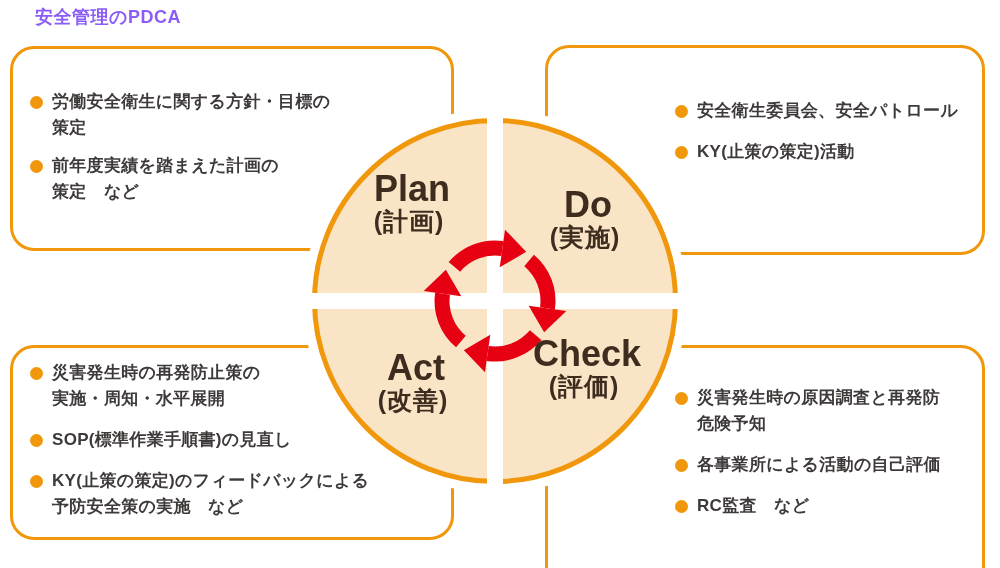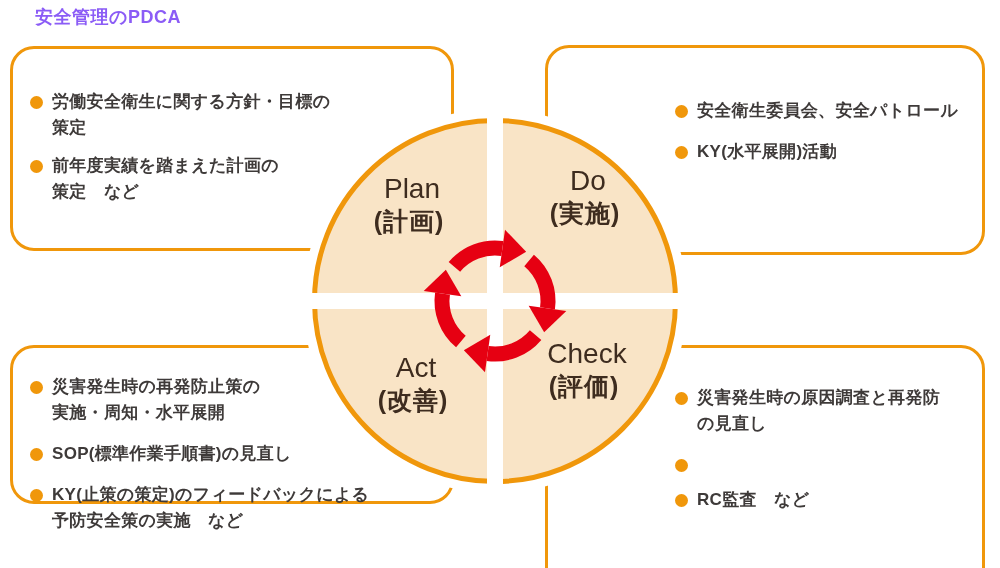--- a/index.html
+++ b/index.html
@@ -11,37 +11,37 @@
     position:absolute;left:8px;top:5px;font-size:18px;font-weight:800;
     color:#8b5cf6;letter-spacing:0.5px;margin-left:27px;
   }
   .box{
     position:absolute;border:3px solid #F0970B;border-radius:24px;background:#fff;
     box-sizing:border-box;display:flex;flex-direction:column;
     color:#3E3A39;font-size:17px;font-weight:600;
   }
   .box-tl{left:10px;top:46px;width:444px;height:205px;padding:40px 8px 0 17px;row-gap:12px;}
   .box-tr{left:545px;top:45px;width:440px;height:210px;padding:50px 6px 0 127px;row-gap:15px;}
-  .box-bl{left:10px;top:345px;width:444px;height:159px;padding:26px 8px 0 17px;row-gap:15px;}
+  .box-bl{left:10px;top:345px;width:444px;height:195px;padding:12px 8px 0 17px;row-gap:15px;}
   .box-br{left:545px;top:345px;width:440px;height:247px;padding:37px 6px 0 127px;row-gap:15px;}
   .item{display:flex;align-items:flex-start;}
   .bullet{
     flex:0 0 13px;width:13px;height:13px;border-radius:50%;
     background:#F0970B;margin:7px 9px 0 0;
   }
   .lines{display:flex;flex-direction:column;}
   .line{display:block;line-height:26px;letter-spacing:0.3px;white-space:nowrap;}
   .cycle-svg{position:absolute;left:295px;top:101px;}
   .qlabel{
     position:absolute;transform:translateX(-50%);text-align:center;color:#3E2C1F;
   }
-  .qlabel .en{display:block;font-size:28px;font-weight:400;line-height:34px;margin-left:6px;}
+  .qlabel .en{display:block;font-size:36px;font-weight:700;line-height:34px;margin-left:6px;}
   .qlabel .ja{display:block;font-size:25px;font-weight:700;line-height:24px;margin-top:3px;letter-spacing:1px;}
   .q-plan{left:409px;top:172px;}
-  .q-do{left:585px;top:164px;}
+  .q-do{left:585px;top:188px;}
   .q-act{left:413px;top:351px;}
   .q-check{left:584px;top:337px;}
 </style>
 </head>
 <body>
 
 <div class="stage">
 
   <div class="page-title">安全管理のPDCA</div>
 
@@ -65,21 +65,21 @@
   <div class="box box-tr">
     <div class="item">
       <span class="bullet"></span>
       <span class="lines">
         <span class="line">安全衛生委員会、安全パトロール</span>
       </span>
     </div>
     <div class="item">
       <span class="bullet"></span>
       <span class="lines">
-        <span class="line">KY(水平展開)活動</span>
+        <span class="line">KY(止策の策定)活動</span>
       </span>
     </div>
   </div>
 
   <div class="box box-bl">
     <div class="item">
       <span class="bullet"></span>
       <span class="lines">
         <span class="line">災害発生時の再発防止策の</span>
         <span class="line">実施・周知・水平展開</span>
@@ -98,25 +98,28 @@
         <span class="line">予防安全策の実施　など</span>
       </span>
     </div>
   </div>
 
   <div class="box box-br">
     <div class="item">
       <span class="bullet"></span>
       <span class="lines">
         <span class="line">災害発生時の原因調査と再発防</span>
-        <span class="line">の見直し</span>
+        <span class="line">危険予知</span>
       </span>
     </div>
     <div class="item">
       <span class="bullet"></span>
+      <span class="lines">
+        <span class="line">各事業所による活動の自己評価</span>
+      </span>
     </div>
     <div class="item">
       <span class="bullet"></span>
       <span class="lines">
         <span class="line">RC監査　など</span>
       </span>
     </div>
   </div>
 
   <svg class="cycle-svg" width="400" height="400" viewBox="-200 -200 400 400">

